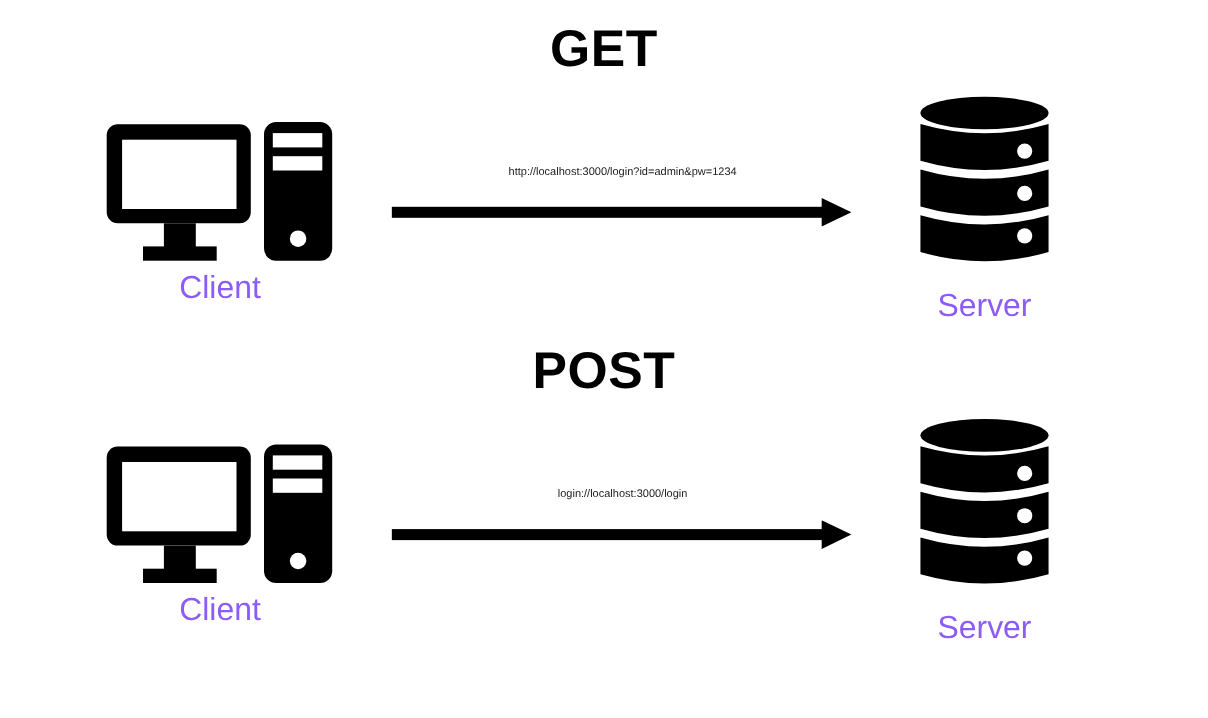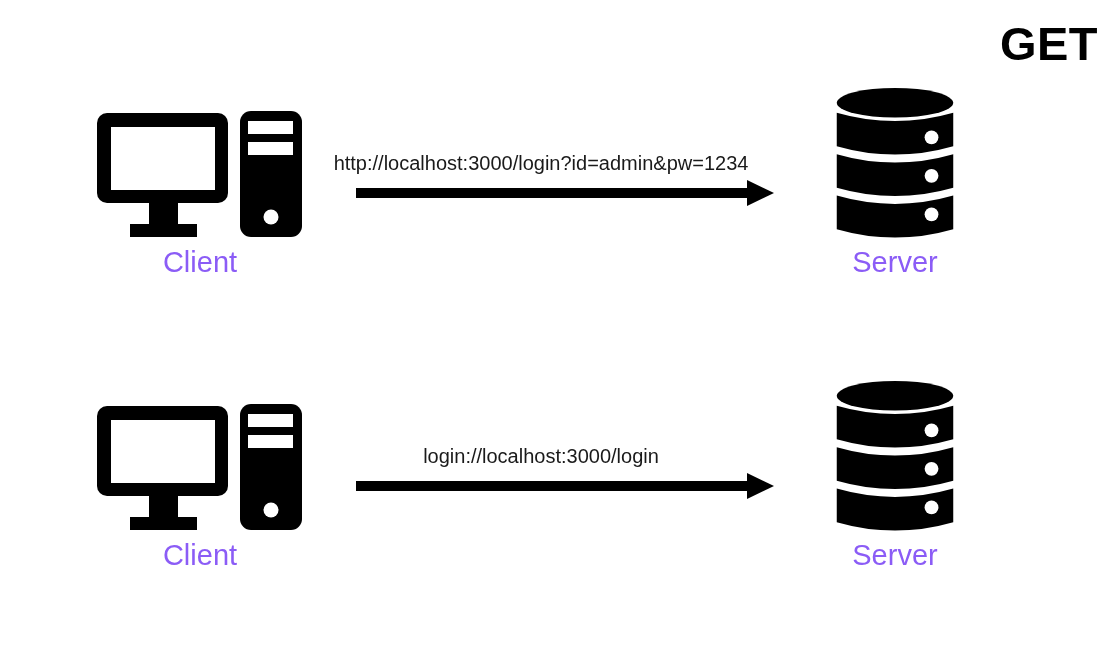--- a/index.html
+++ b/index.html
@@ -11,21 +11,21 @@
     font-family: "Liberation Sans", sans-serif;
     overflow: hidden;
   }
   .section { position: absolute; left: 0; width: 1098px; height: 300px; }
   .sec-get  { top: 0; }
   .sec-post { top: 293px; }
 
   .method-title {
     position: absolute;
     top: 18px; left: 0; width: 100%;
-    text-align: right;
+    text-align: center;
     font-size: 47px;
     font-weight: bold;
     letter-spacing: 0.5px;
     color: #000;
     line-height: 1.1;
   }
 
   .client-icon {
     position: absolute;
     left: 94px; top: 110px;
@@ -43,27 +43,27 @@
   .node-label {
     position: absolute;
     top: 248px;
     text-align: center;
     font-size: 29px;
     font-weight: 400;
     color: #8b5cf6;
     line-height: 1;
   }
   .client-label { left: 94px;  width: 212px; }
-  .server-label { left: 814px; width: 162px; }
+  .server-label { left: 814px; width: 162px; margin-top: 16px; }
 
   .request-url {
     position: absolute;
-    left: 241px; top: 150px; width: 600px;
+    left: 266px; top: 150px; width: 600px;
     text-align: center;
-    font-size: 20px;
+    font-size: 10px;
     color: #1a1a1a;
     line-height: 1.3;
   }
 
   .request-arrow {
     position: absolute;
     left: 356px; top: 180px;
     width: 418px; height: 26px;
   }
 
@@ -110,20 +110,21 @@
         <circle class="paper" cx="98" cy="90" r="7"></circle>
         <circle class="paper" cx="98" cy="129" r="7"></circle>
       </svg>
     </div>
 
     <div class="node-label client-label">Client</div>
     <div class="node-label server-label">Server</div>
   </div>
 
   <div class="section sec-post">
+    <div class="method-title">POST</div>
 
     <div class="client-icon">
       <svg viewBox="0 0 212 128" xmlns="http://www.w3.org/2000/svg">
         <rect class="ink" x="3" y="3" width="131" height="90" rx="10"></rect>
         <rect class="paper" x="17" y="17" width="104" height="63"></rect>
         <rect class="ink" x="55" y="93" width="29" height="23"></rect>
         <rect class="ink" x="36" y="114" width="67" height="13"></rect>
         <rect class="ink" x="146" y="1" width="62" height="126" rx="11"></rect>
         <rect class="paper" x="154" y="11" width="45" height="13"></rect>
         <rect class="paper" x="154" y="32" width="45" height="13"></rect>

